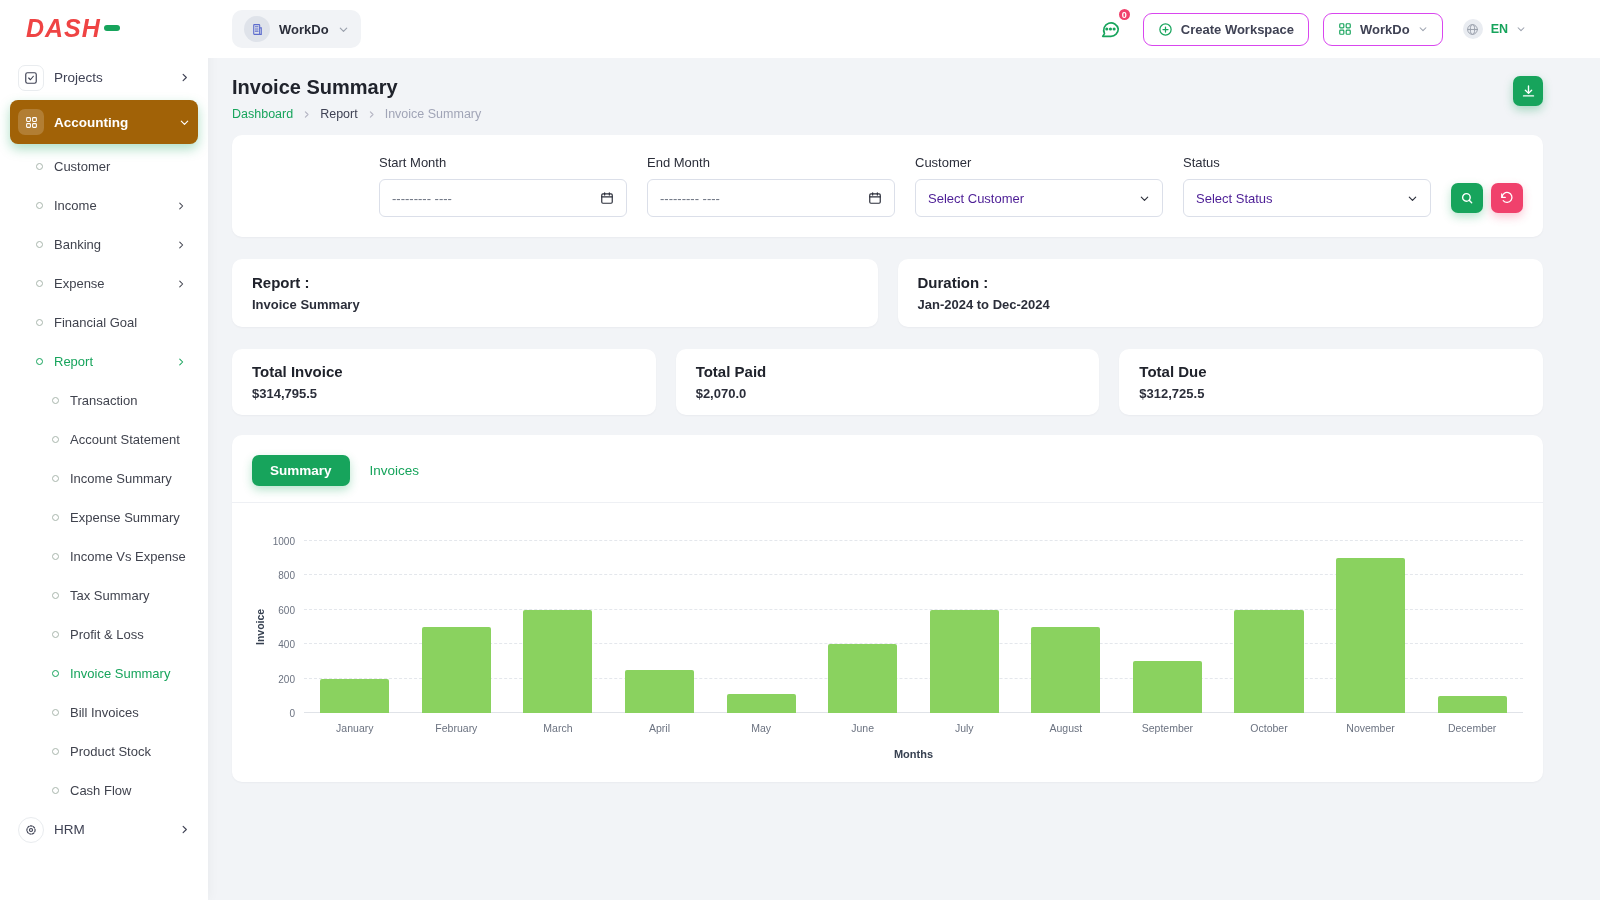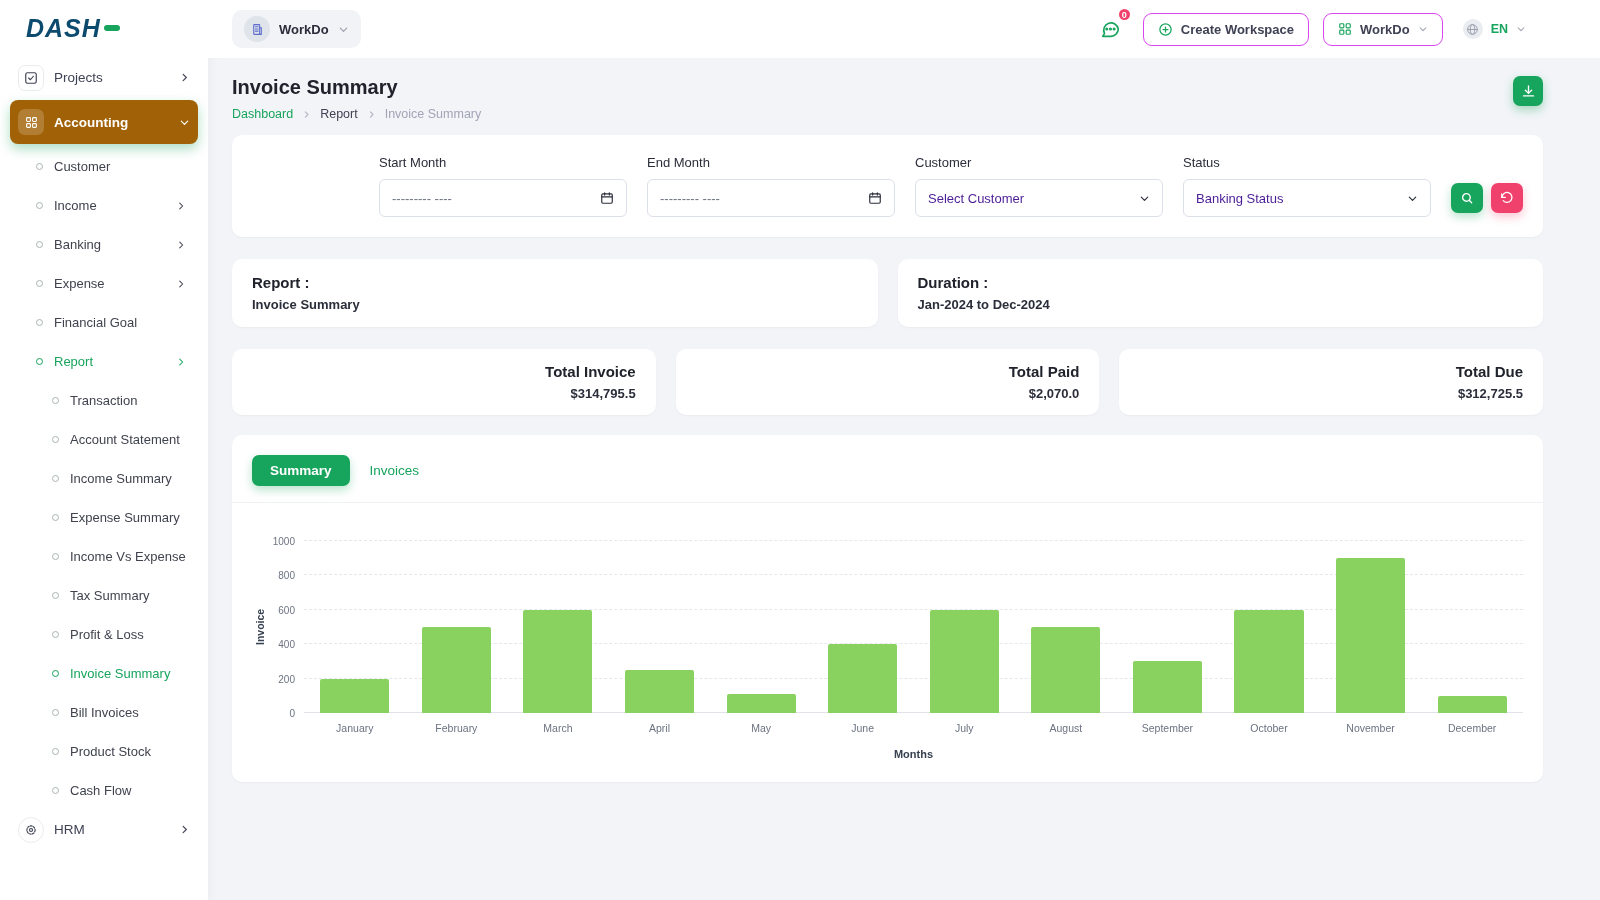--- a/index.html
+++ b/index.html
@@ -12,21 +12,21 @@
   }
   .app { display: flex; height: 100%; }
 
   
   .sidebar {
     width: 208px; background: #fff; flex-shrink: 0;
     box-shadow: 0 0 12px rgba(0,0,0,.05);
     display: flex; flex-direction: column; overflow: hidden;
   }
   .logo { height: 56px; display: flex; align-items: center; padding-left: 26px; }
-  .logo-text { font-size: 25px; font-weight: 900; font-style: italic; letter-spacing: 1px; color: #0c4a6e; }
+  .logo-text { font-size: 25px; font-weight: 900; font-style: italic; letter-spacing: 1px; color: #ef4444; }
   .logo-dash { display: inline-block; width: 16px; height: 6px; background: #17a45c; border-radius: 3px; margin-left: 3px; }
   .nav { flex: 1; padding: 2px 10px 6px; font-size: 13.5px; overflow: hidden; }
   .nav-item {
     display: flex; align-items: center; gap: 10px; height: 39px;
     padding: 0 8px; border-radius: 8px; cursor: pointer; color: #3f4254;
   }
   .icon-box {
     width: 26px; height: 26px; border: 1px solid #e9ecef; border-radius: 7px;
     display: flex; align-items: center; justify-content: center; color: #3f4254; flex-shrink: 0;
   }
@@ -108,21 +108,21 @@
   .sq-btn { width: 32px; height: 30px; border-radius: 7px; border: none; color: #fff; display: flex; align-items: center; justify-content: center; cursor: pointer; }
   .sq-btn.search { background: #17a45c; box-shadow: 0 4px 10px rgba(23,164,92,.3); }
   .sq-btn.reset { background: #f0416c; box-shadow: 0 4px 10px rgba(240,65,108,.3); }
 
   
   .info-row { margin-top: 22px; display: grid; grid-template-columns: 1fr 1fr; gap: 20px; }
   .info-card { padding: 15px 20px; }
   .info-title { font-size: 15px; font-weight: 700; color: #20232c; margin-bottom: 6px; }
   .info-value { font-size: 13px; font-weight: 700; color: #2b2e3a; }
   .stats-row { margin-top: 22px; display: grid; grid-template-columns: 1fr 1fr 1fr; gap: 20px; }
-  .stat-card { padding: 14px 20px; text-align: right; }
+  .stat-card { padding: 14px 20px; }
 
   
   .chart-card { margin-top: 20px; padding: 20px 20px 22px; }
   .tabs { display: flex; align-items: center; gap: 10px; }
   .tab-active {
     background: #17a45c; color: #fff; font-size: 13.5px; font-weight: 600;
     padding: 8px 18px; border-radius: 7px; border: none; cursor: pointer;
     box-shadow: 0 4px 10px rgba(23,164,92,.3);
   }
   .tab { background: none; border: none; color: #17a45c; font-size: 13.5px; padding: 8px 10px; cursor: pointer; }
@@ -438,21 +438,21 @@
             <span style="color:#2b2e3a;display:flex;">
               <svg width="11" height="11" viewBox="0 0 24 24" fill="none" stroke="currentColor" stroke-width="2.5" stroke-linecap="round" stroke-linejoin="round">
                   <polyline points="5 9 12 16 19 9"></polyline>
                 </svg>
             </span>
           </div>
         </div>
         <div class="field">
           <label>Status</label>
           <div class="control select">
-            <span>Banking Status</span>
+            <span>Select Status</span>
             <span style="color:#2b2e3a;display:flex;">
               <svg width="11" height="11" viewBox="0 0 24 24" fill="none" stroke="currentColor" stroke-width="2.5" stroke-linecap="round" stroke-linejoin="round">
                   <polyline points="5 9 12 16 19 9"></polyline>
                 </svg>
             </span>
           </div>
         </div>
         <div class="filter-actions">
           <button class="sq-btn search">
             <span style="display:flex;">

